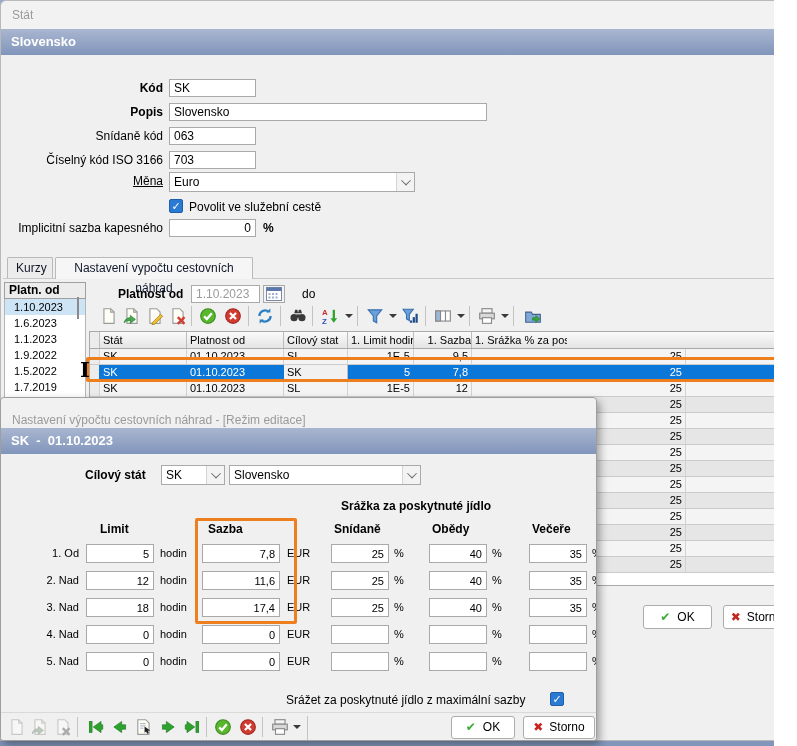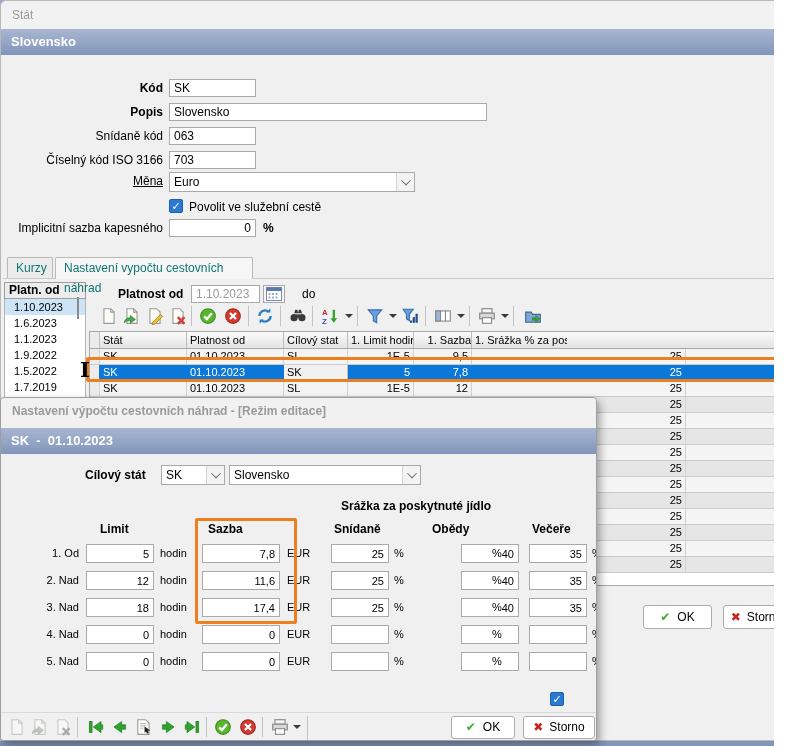--- a/index.html
+++ b/index.html
@@ -32,22 +32,22 @@
                  border-left:1px solid #d4d4d4; }
   .chevdn { position:absolute; left:50%; top:50%; width:7px; height:7px; border:solid #6a6a6a;
             border-width:0 0 1.6px 1.6px; transform:translate(-50%,-70%) rotate(-45deg); }
   .cb { position:absolute; width:14px; height:14px; background:#2a7ad4; border:1px solid #1d5fa8;
         border-radius:2px; color:#fff; font-size:11px; text-align:center; line-height:13px; }
   .unit { position:absolute; line-height:18px; }
 
   
   .tabs { position:absolute; left:4px; top:256px; height:21px; }
   .tab { position:absolute; top:0; height:21px; border:1px solid #b9b9b9; border-bottom:none;
-         background:#ececec; font-size:12px; line-height:20px; padding:0 8px;
-         border-radius:2px 2px 0 0; color:#0f766e; }
+         background:#ececec; font-size:12px; text-align:center; line-height:20px; padding:0 8px;
+         border-radius:2px 2px 0 0; color:#0f172a; }
   .tab.active { background:#f6f6f6; height:22px; z-index:2; }
   .panel-top { position:absolute; left:2px; top:277px; width:793px; height:0;
                border-top:1px solid #c9c9c9; }
 
   
   .sidelist { position:absolute; left:3px; top:281px; width:82px; }
   .sidelist .hd { height:17px; background:#ececec; border:1px solid #9f9f9f; font-weight:bold;
                   font-size:12px; padding-left:4px; line-height:15px; }
   .sidelist .items { background:#fff; border:1px solid #b5b5b5; border-top:none; height:100px; overflow:hidden; }
   .sidelist .it { height:16px; font-size:11px; line-height:16px; padding-left:9px; }
@@ -91,38 +91,38 @@
          font-size:12px; text-align:center; }
   .btn .bg { color:#3faa35; font-weight:bold; margin-right:7px; }
   .btn .br { color:#c6241f; font-weight:bold; margin-right:6px; }
   .btn span { line-height:22px; }
 
   
   .dlg { position:absolute; left:0; top:397px; width:597px; height:344px; background:#f0f0f0;
          border:1px solid #9e9e9e; border-radius:4px 4px 4px 4px; box-shadow:3px 4px 9px rgba(0,0,0,.35);
          z-index:10; overflow:hidden; }
   .dlg .titlebar { height:24px; border-radius:4px 4px 0 0; background:#f1f1f1; }
-  .dlg .titlebar .title { top:6px; font-size:12px;font-weight:bold; }
+  .dlg .titlebar .title { top:15px; font-size:12px; }
   .dlg .band { top:30px; }
   .dlg .band span { white-space:pre; }
   .dl { position:absolute; font-size:12px; }
   .dl.b { font-weight:bold; }
   .din { position:absolute; height:19px; border:1px solid #a9a9a9; background:#fff; font-size:11px;
          text-align:right; padding:0 4px; font-family:inherit; outline:none; }
   .drow { position:relative; height:20px; }
   .drows { position:absolute; left:0; top:146px; width:100%; }
   .drow { margin-bottom:7px; }
   .dr-label { position:absolute; left:16px; top:3px; width:62px; text-align:right; font-size:11px; }
   .dr-limit { left:85px; width:68px; }
   .dr-hodin { position:absolute; left:159px; top:3px; font-size:11px; }
   .dr-sazba { left:201px; width:78px; }
   .dr-eur { position:absolute; left:286px; top:3px; font-size:11px; }
   .dr-sn { left:330px; width:58px; }
   .dr-p1 { position:absolute; left:393px; top:3px; font-size:11px; }
-  .dr-ob { left:428px; width:58px;margin-left:32px; }
+  .dr-ob { left:428px; width:58px; }
   .dr-p2 { position:absolute; left:491px; top:3px; font-size:11px; }
   .dr-ve { left:528px; width:58px; }
   .dr-p3 { position:absolute; left:591px; top:3px; font-size:11px; }
   .dtoolbar { position:absolute; left:0; top:314px; width:100%; height:30px; background:#f0f0f0;
               border-top:1px solid #d9d9d9; }
   .dtb-group-end { position:absolute; left:306px; top:3px; width:1px; height:24px; background:#c3c3c3; }
   .dbtn { position:absolute; height:23px; background:#fff; border:1px solid #adadad; border-radius:3px;
           font-size:12px; text-align:center; }
   .dbtn span { line-height:21px; }
 
@@ -581,20 +581,21 @@
         <span class="dr-eur">EUR</span>
         <input class="din dr-sn" style="">
         <span class="dr-p1">%</span>
         <input class="din dr-ob" style="">
         <span class="dr-p2">%</span>
         <input class="din dr-ve" style="">
         <span class="dr-p3">%</span>
       </div>
       </div>
 
+    <div class="dl" style="left:285px;top:295px;">Srážet za poskytnuté jídlo z maximální sazby</div>
     <span class="cb" style="left:549px;top:294px;">✓</span>
 
     <div class="dtoolbar">
       <span class="icon dis" style="left:5px;top:3px;">
         <svg width="18" height="18" viewBox="0 0 16 16">
             <path d="M3.5 1.5h6l3 3v10h-9z" fill="#fffef6" stroke="#9a9a9a"></path>
             <path d="M9.5 1.5v3h3" fill="none" stroke="#9a9a9a"></path>
           </svg>
         </span>
       <span class="icon dis" style="left:28px;top:3px;">

